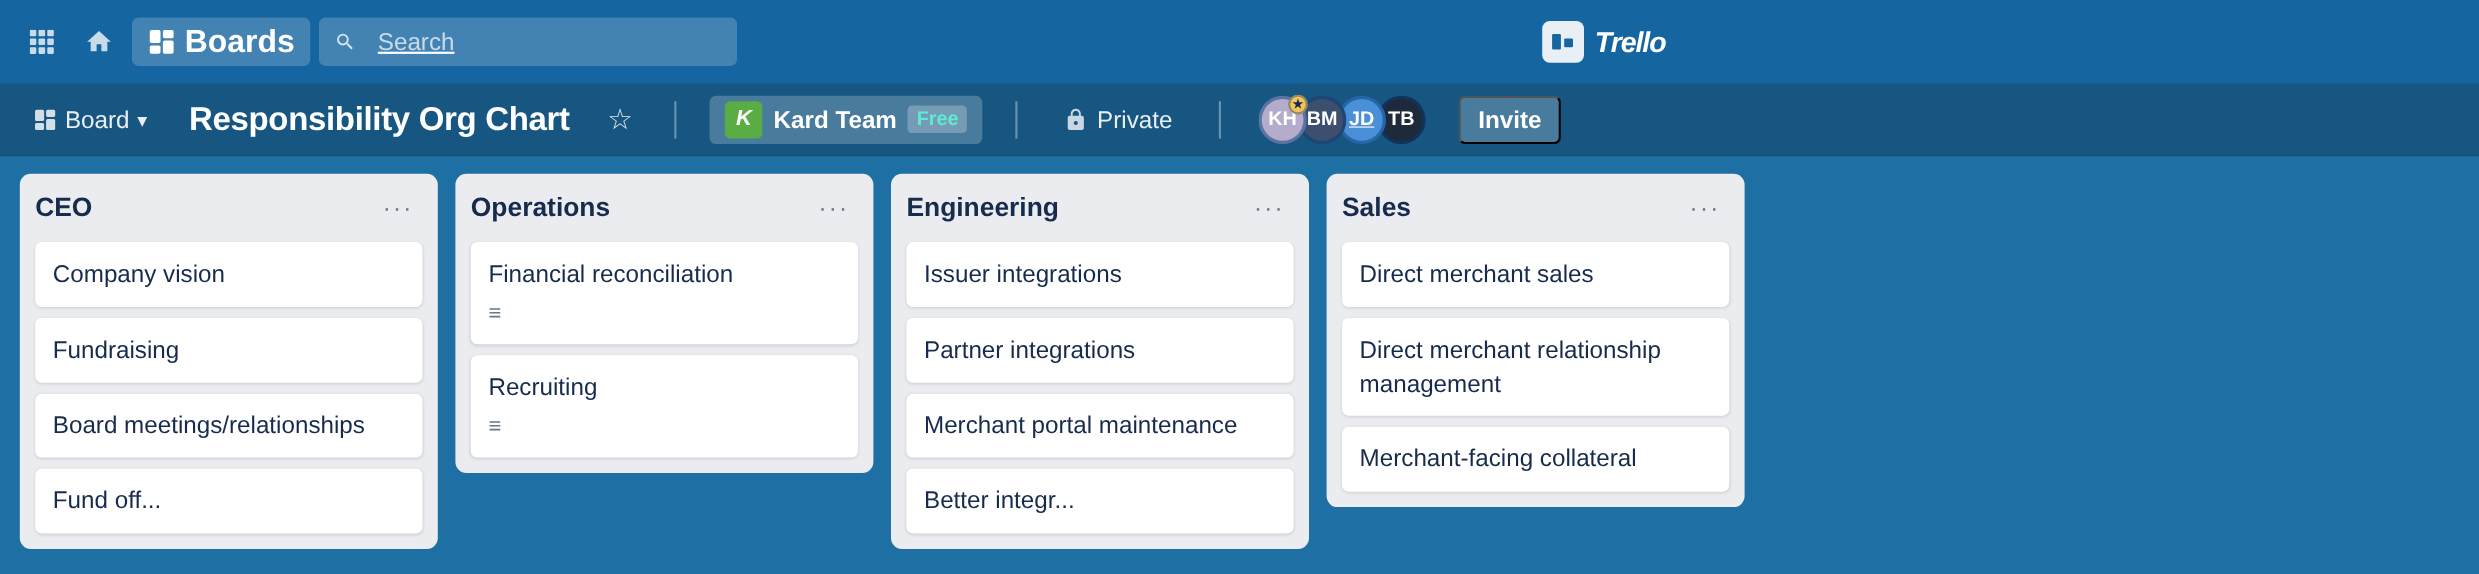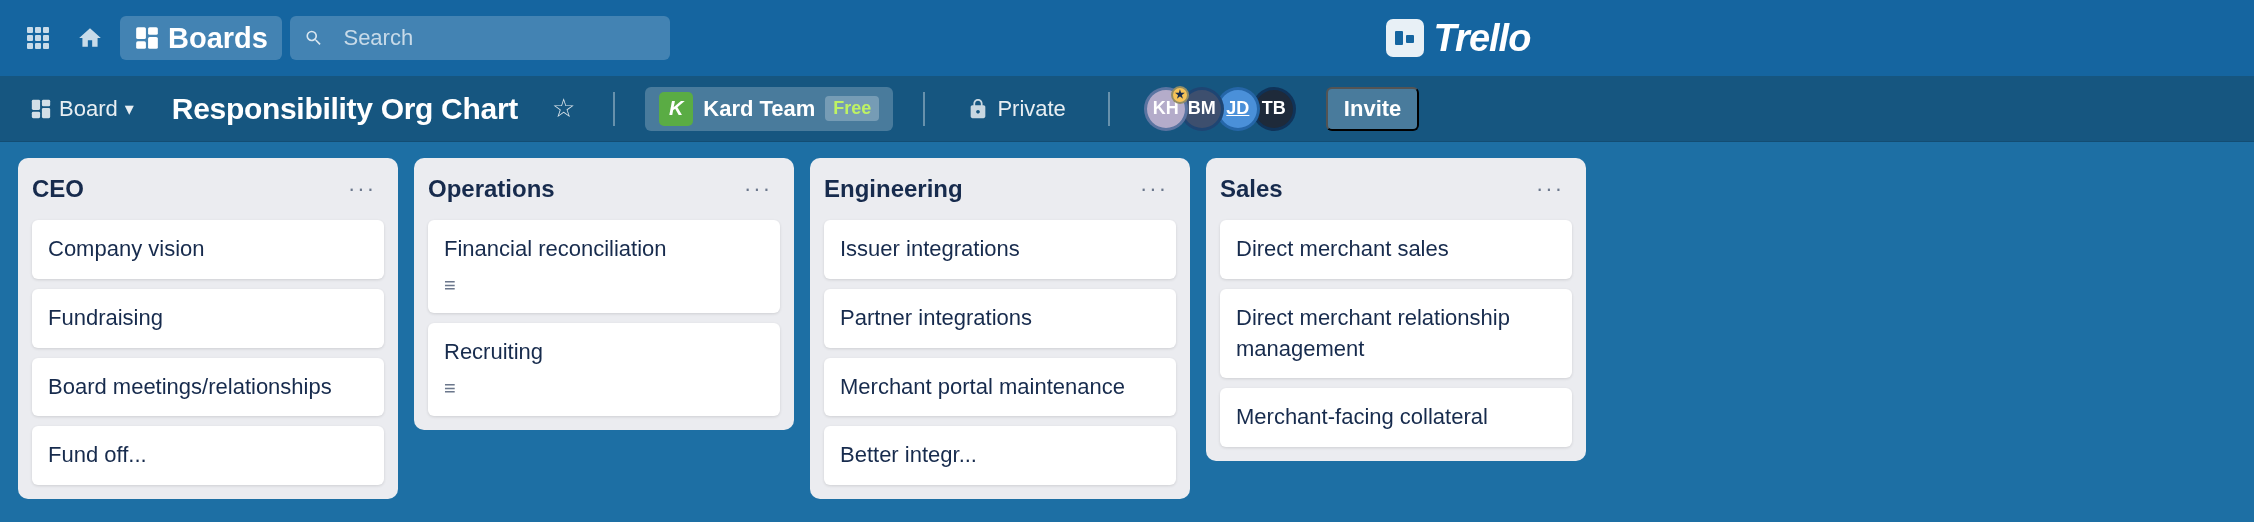--- a/index.html
+++ b/index.html
@@ -44,20 +44,21 @@
     .nav-search {
       display: flex; align-items: center;
       background: rgba(255,255,255,0.2);
       border-radius: 6px;
       padding: 8px 14px;
       gap: 20px;
       height: 44px;
       width: 380px;
       color: white;
       cursor: text;
+      text-decoration: underline;
     }
     .nav-search input {
       background: transparent;
       border: none;
       outline: none;
       color: white;
       font-size: 22px;
       width: 100%;
     }
     .nav-search input::placeholder { color: rgba(255,255,255,0.7); }
@@ -127,21 +128,21 @@
       font-size: 20px;
       font-weight: 800;
       color: white;
     }
     .free-badge {
       background: rgba(255,255,255,0.25);
       border-radius: 4px;
       padding: 2px 8px;
       font-size: 18px;
       font-weight: 600;
-      color: #bef264;
+      color: #5eead4;
     }
     .private-btn {
       display: flex; align-items: center; gap: 8px;
       color: white;
       font-size: 22px;
       padding: 7px 12px;
       border-radius: 6px;
       cursor: pointer;
       opacity: 0.9;
     }
@@ -297,21 +298,21 @@
       <div class="trello-icon-box" style="width:38px;height:38px;border-radius:7px;">
         <div class="trello-icon-inner">
           <div class="ti-col">
             <div class="ti-bar ti-bar-tall"></div>
           </div>
           <div class="ti-col" style="margin-top:4px;">
             <div class="ti-bar ti-bar-short"></div>
           </div>
         </div>
       </div>
-      <span style="font-style:italic;font-size:38px;font-weight:700;letter-spacing:-1px;">Trello</span>
+      <span style="font-style:italic;font-size:26px;font-weight:700;letter-spacing:-1px;">Trello</span>
     </div>
   </div>
 </nav>
 
 <div class="board-bar">
   <div class="board-btn">
     <svg width="22" height="22" viewBox="0 0 24 24" fill="white" opacity="0.9">
       <rect x="2" y="2" width="9" height="11" rx="1.5"></rect>
       <rect x="13" y="2" width="9" height="7" rx="1.5"></rect>
       <rect x="2" y="15" width="9" height="7" rx="1.5"></rect>

